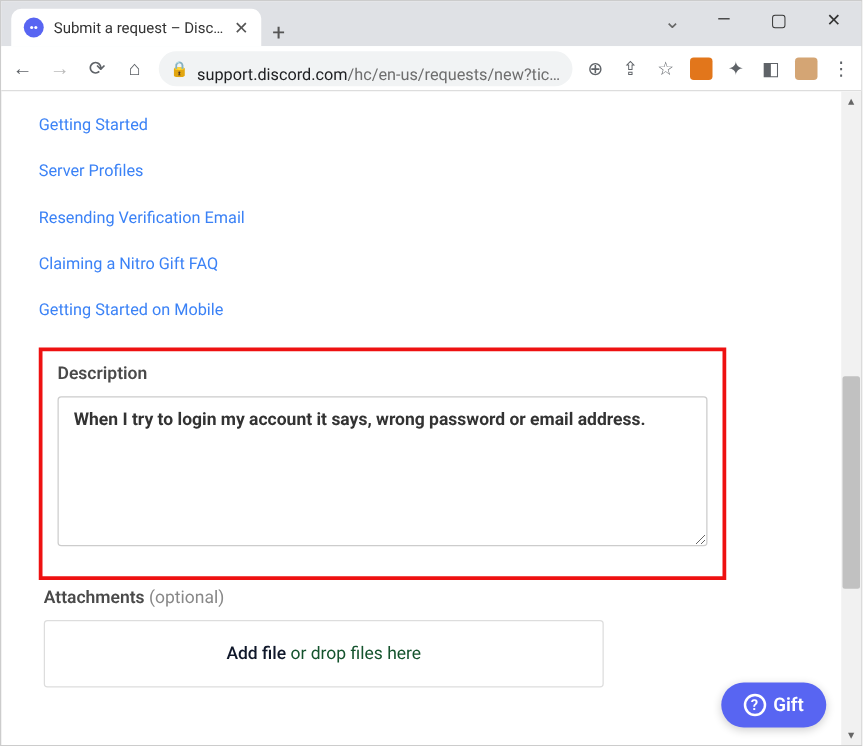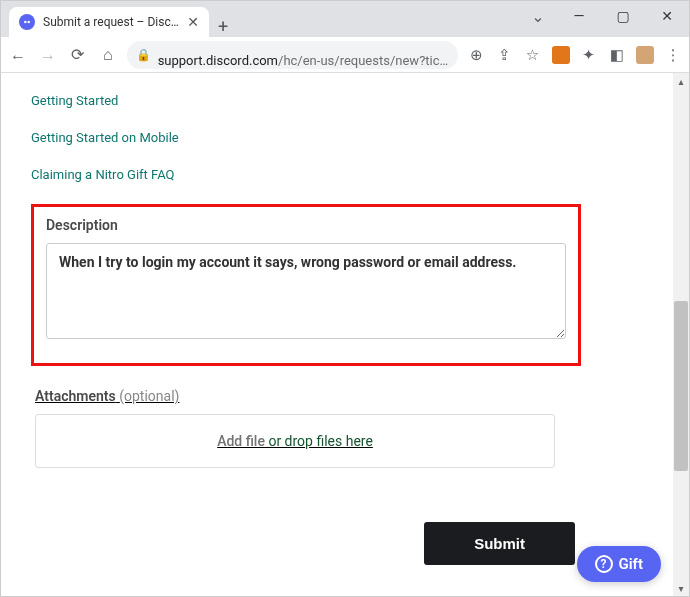--- a/index.html
+++ b/index.html
@@ -117,63 +117,63 @@
     top: 228px; height: 170px;
     background:#c1c1c1; border-radius:2px; cursor:pointer;
   }
   .page {
     padding: 10px 0 0 30px;
     width: calc(100% - 16px);
   }
   .links-list { margin-bottom: 16px; }
   .links-list a {
     display:block;
-    color: #0f766e;
+    color: #3b82f6;
     font-size: 13px;
     text-decoration: none;
     margin: 10px 0 22px 0;
     cursor: pointer;
   }
   .highlight-box {
     border: 3px solid #e11; 
     padding: 10px 12px 20px 12px;
     width: 550px;
     margin-bottom: 0;
   }
   .field-label {
     font-size: 14px;
     color: #4a4a4a;
     font-weight: 600;
     margin-bottom: 10px;
   }
   .field-label .optional { color: #888; font-weight: 400; }
   .description-area {
     width: 100%;
-    height: 96px;
+    height: 120px;
     border: 1px solid #ccc;
     border-radius: 3px;
     padding: 10px 12px;
     font-family: inherit;
     font-size: 14px;
     font-weight: 700;
     color: #333;
     resize: both;
     outline: none;
   }
-  .attachments-section { width: 520px; margin-top: 22px; margin-left:4px;text-decoration:underline;}
+  .attachments-section { width: 448px; margin-top: 6px; margin-left:4px;}
   .dropzone {
     border: 1px solid #ddd;
     border-radius: 3px;
     text-align: center;
     padding: 18px;
     font-size: 14px;
     margin-top: 8px;
     cursor: pointer;
   }
-  .dropzone .add { color: #737373; font-weight: 500; }
+  .dropzone .add { color: #0f172a; font-weight: 500; }
   .dropzone .rest { color: #14532d; }
   .submit-row {
     width: 540px;
     display:flex; justify-content:flex-end;
     margin-top: 54px; margin-left:4px;
   }
   .submit-btn {
     background: #1a1c1f;
     color: #fff;
     font-size: 15px;
@@ -249,22 +249,24 @@
         <div class="ext-cat"></div>
       </div>
     <div class="ext-icon">⋮</div>
   </div>
 
   <div class="content-wrap">
     <div class="page">
 
       <div class="links-list">
         <a>Getting Started</a>
+        <a>Server Profiles</a>
+        <a>Resending Verification Email</a>
+        <a>Claiming a Nitro Gift FAQ</a>
         <a>Getting Started on Mobile</a>
-        <a>Claiming a Nitro Gift FAQ</a>
       </div>
 
       <div class="highlight-box">
         <div class="field-label">Description</div>
         <textarea class="description-area" style="">When I try to login my account it says, wrong password or email address.</textarea>
       </div>
 
       <div class="attachments-section">
         <div class="field-label">
           <span>Attachments</span>

